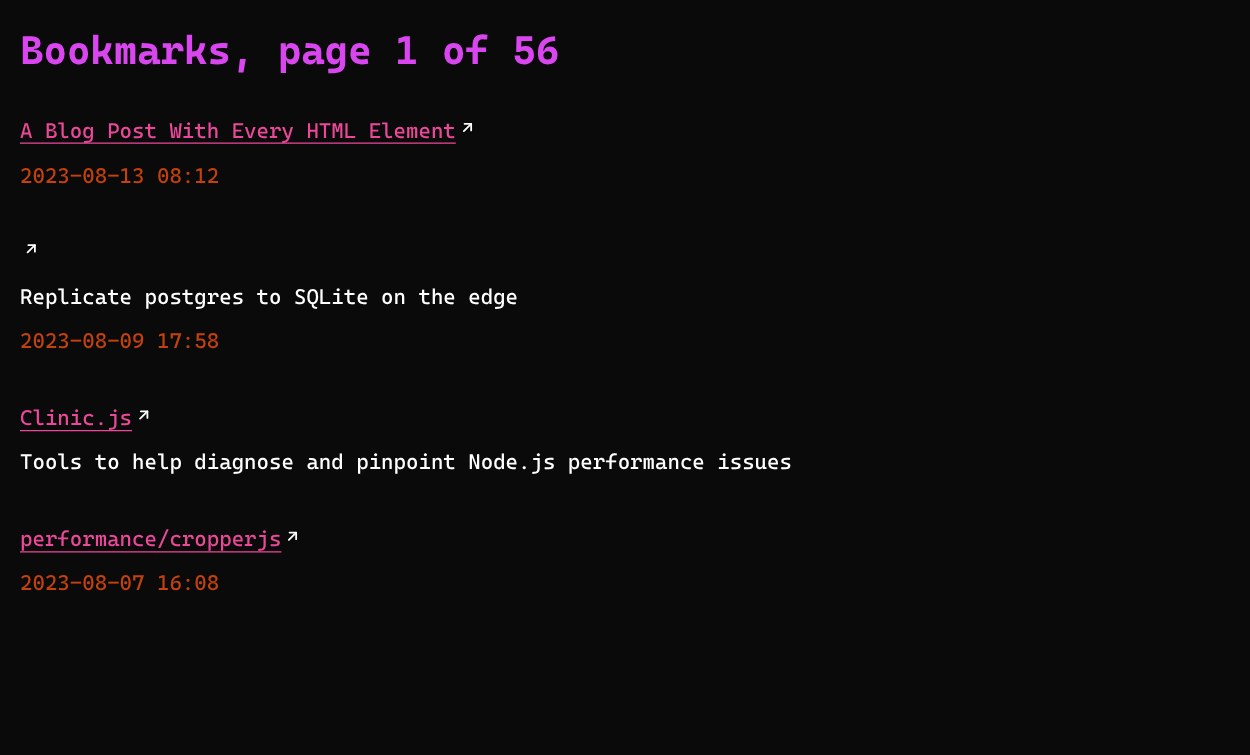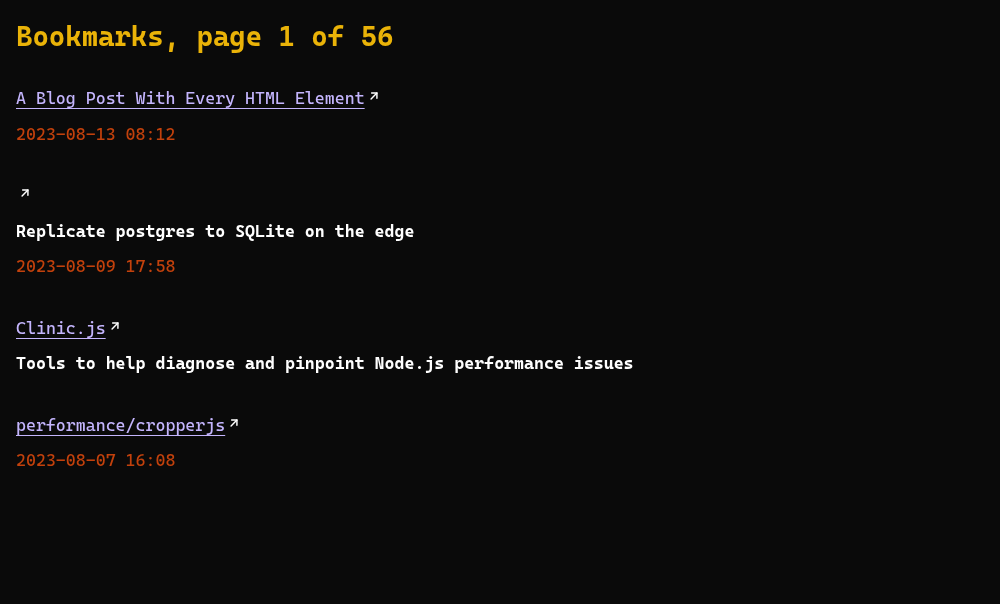--- a/index.html
+++ b/index.html
@@ -9,50 +9,49 @@
     }
     body {
       background-color: #0a0a0a;
       color: #ffffff;
       font-family: ui-monospace, "SF Mono", "Cascadia Mono", "Menlo", "Consolas", monospace;
       padding: 16px;
       font-size: 17px;
       line-height: 1.5;
     }
     .page-title {
-      font-size: 28px;
+      font-size: 32px;
       font-weight: bold;
       margin-bottom: 28px;
-      color: #eab308;
+      color: #d946ef;
     }
     .bookmark-item {
       margin-bottom: 36px;
     }
     .bookmark-link {
-      color: #c4b5fd;
+      color: #ec4899;
       text-decoration: underline;
       text-underline-offset: 4px;
       display: inline;
     }
     .external-icon {
       display: inline-block;
       margin-left: 2px;
       vertical-align: baseline;
       position: relative;
       top: -1px;
     }
     .external-icon svg {
       width: 14px;
       height: 14px;
       stroke: #ffffff;
     }
     .bookmark-description {
       color: #ffffff;
       margin-top: 10px;
-      font-weight: bold;
     }
     .bookmark-timestamp {
       color: #c2410c;
       margin-top: 10px;
     }
     .bookmark-list {
       list-style: none;
     }
   </style>
 </head>

